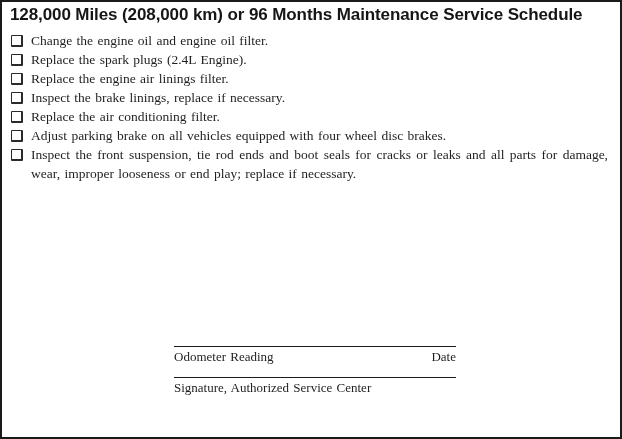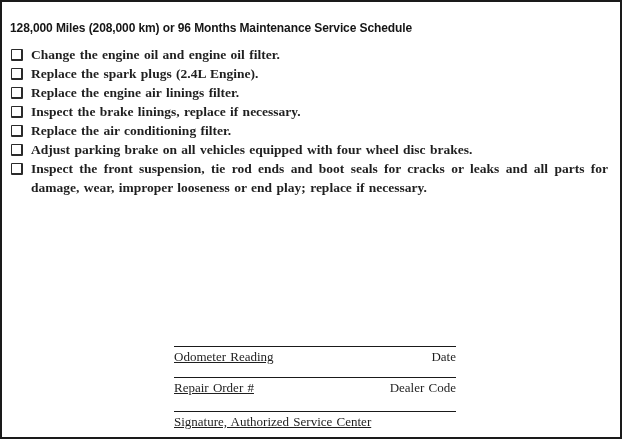--- a/index.html
+++ b/index.html
@@ -11,33 +11,32 @@
     position: relative;
     width: 622px;
     height: 439px;
     box-sizing: border-box;
     background: #ffffff;
     border: 2px solid #1a1a1a;
     overflow: hidden;
     font-family: "Liberation Serif", serif;
   }
   .doc-title {
-    margin: 16px 10px 0 8px;
+    margin: 2px 10px 0 8px;
     font-family: "Liberation Sans", sans-serif;
     font-weight: bold;
-    font-size: 12px;
+    font-size: 17px;
     line-height: 21px;
     color: #161616;
     letter-spacing: -0.1px;
   }
   .checklist {
     list-style: none;
     margin: 6px 12px 0 8px;
     padding: 0;
-    font-weight: bold;
   }
   .check-item {
     display: flex;
     align-items: flex-start;
     font-size: 13.5px;
     line-height: 19px;
     color: #1f1f1f;
   }
   .checkbox {
     flex: 0 0 auto;
@@ -67,21 +66,21 @@
     box-sizing: border-box;
     border-top: 1px solid #1a1a1a;
     display: flex;
     justify-content: space-between;
     padding-top: 2px;
     word-spacing: 1px;
   }
   .form-row.r1 { height: 31px; }
   .form-row.r2 { height: 34px; }
   .form-row.r3 { height: 39px; }
-  .form-label-left  { text-align: right; text-decoration: underline; }
+  .form-label-left  { text-align: right; }
   .form-label-right { text-align: left; }
 </style>
 </head>
 <body>
 
 <div class="page">
 
   <h1 class="doc-title">128,000 Miles (208,000 km) or 96 Months Maintenance Service Schedule</h1>
 
   <ul class="checklist">
@@ -113,23 +112,19 @@
       <span class="checkbox"></span>
       <span class="item-text">Inspect the front suspension, tie rod ends and boot seals for cracks or leaks and all parts for damage, wear, improper looseness or end play; replace if necessary.</span>
     </li>
   </ul>
 
   <div class="sig-form">
     <div class="form-row r1">
       <span class="form-label-left">Odometer Reading</span>
       <span class="form-label-right">Date</span>
     </div>
-    <div class="form-row r2">
-      <span class="form-label-left">Repair Order #</span>
-      <span class="form-label-right">Dealer Code</span>
-    </div>
     <div class="form-row r3">
       <span class="form-label-left">Signature, Authorized Service Center</span>
       <span class="form-label-right"></span>
     </div>
   </div>
 
 </div>
 
 </body></html>

